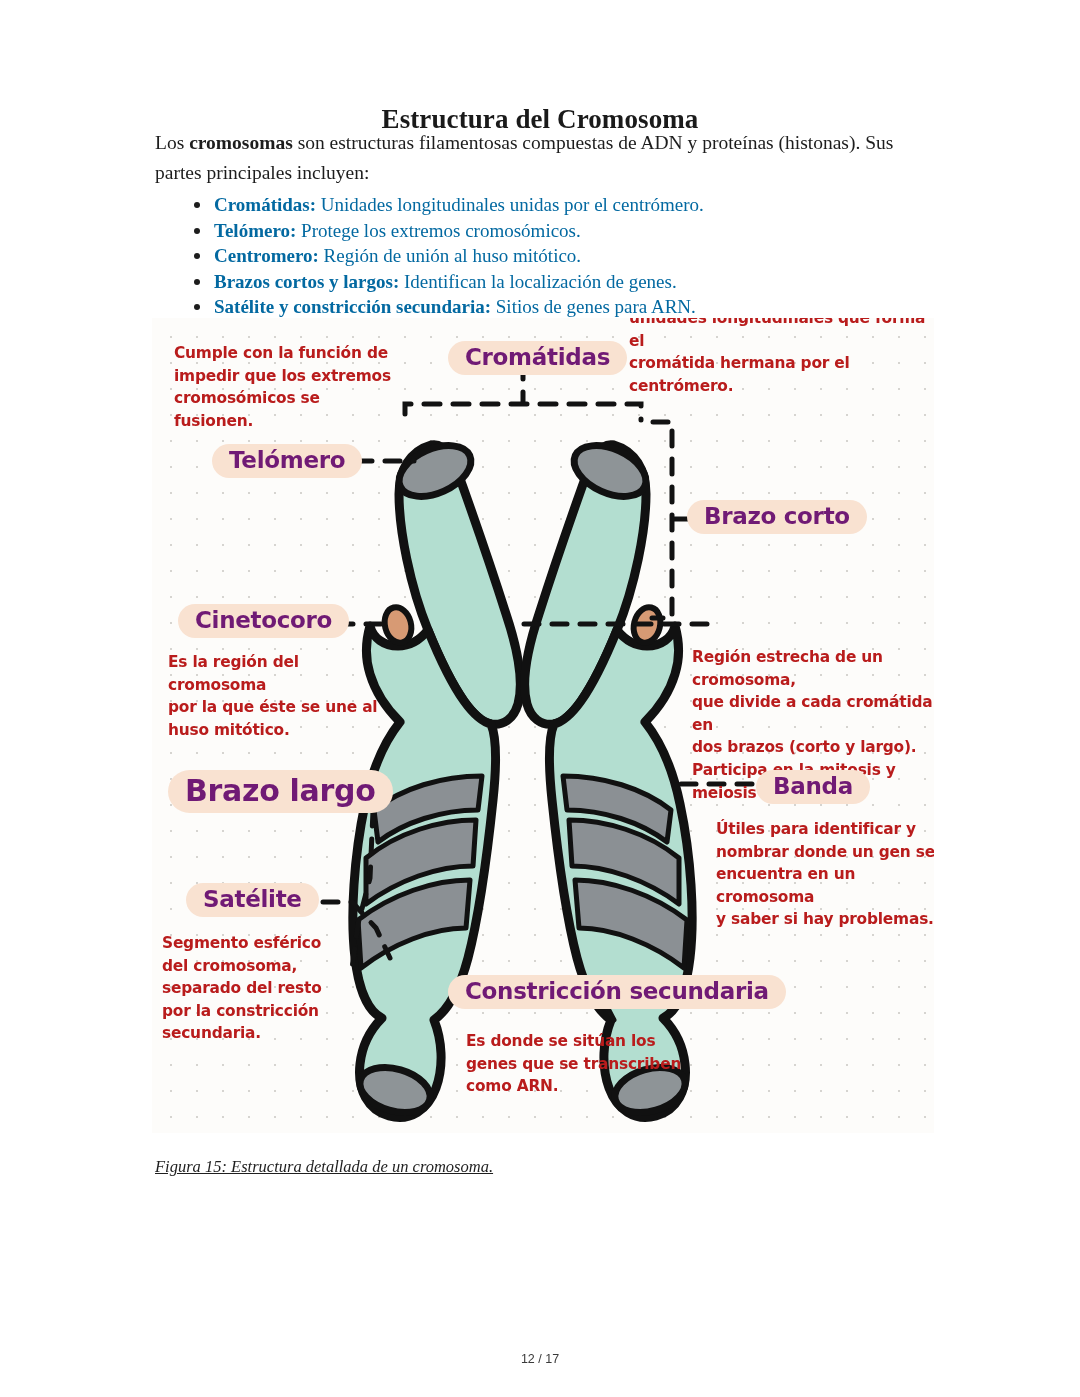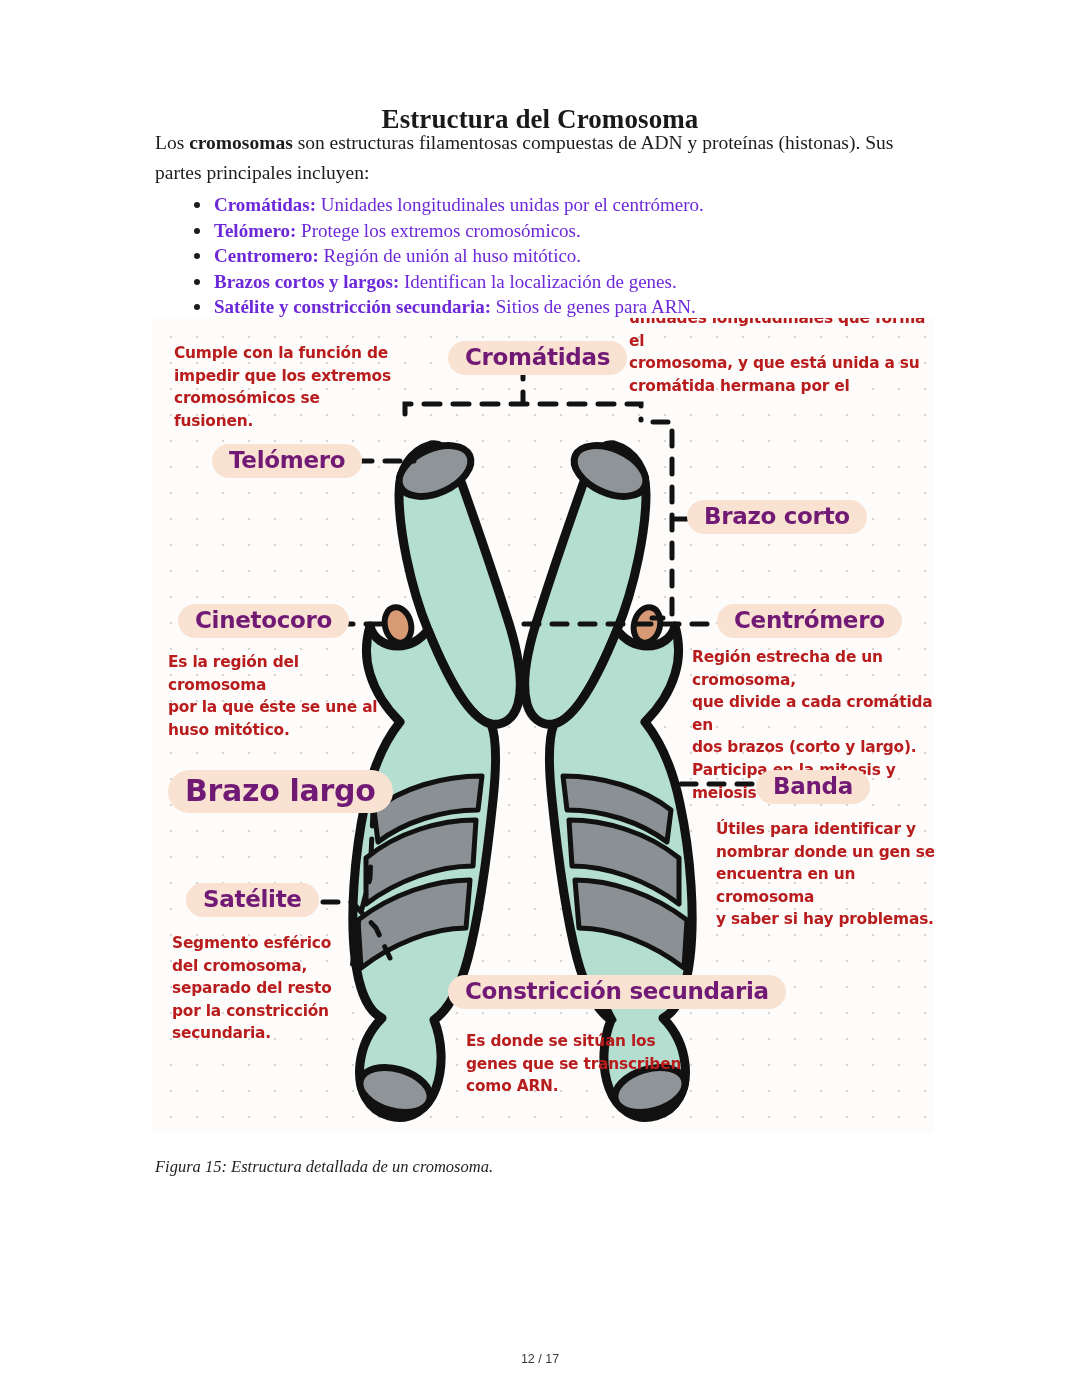--- a/index.html
+++ b/index.html
@@ -51,21 +51,21 @@
     top: 192px;
     width: 740px;
     margin: 0;
     padding: 0 0 0 28px;
     list-style: none;
     font-size: 19px;
     line-height: 25.6px;
   }
   .bullets li {
     position: relative;
-    color: #6d28d9;
+    color: #0369a1;
   }
   .bullets li .bullet-dot {
     position: absolute;
     left: -20px;
     top: 10px;
     width: 6px; height: 6px;
     border-radius: 50%;
     background: #1d1d1d;
   }
   .bullets li b { font-weight: bold; }
@@ -128,20 +128,21 @@
     top: -11px;
   }
 
   .fig-caption {
     position: absolute;
     left: 155px;
     top: 1157px;
     font-size: 16.5px;
     font-style: italic;
     color: #1f1f1f;
+    text-decoration: underline;
   }
 
   .page-footer {
     position: absolute;
     left: 0; right: 0;
     top: 1352px;
     text-align: center;
     font-size: 12.5px;
     color: #3a3a3a;
     font-family: "Liberation Sans", sans-serif;
@@ -303,32 +304,30 @@
       <div>Cumple con la función de</div>
       <div>impedir que los extremos</div>
       <div>cromosómicos se fusionen.</div>
     </div>
 
     <div class="pill" style="left:296px; top:23px; font-size:23px;">Cromátidas</div>
 
     <div class="clipped hand hand-note" style="left:477px; top:0px; width:305px; height:78px;">
       <div class="inner">
         <div>unidades longitudinales que forma el</div>
-        <div>cromosoma, y que está unida a su</div>
         <div>cromátida hermana por el centrómero.</div>
       </div>
     </div>
 
     <div class="pill" style="left:60px; top:126px; font-size:23px;">Telómero</div>
 
     <div class="pill" style="left:535px; top:182px; font-size:23px;">Brazo corto</div>
 
     <div class="pill" style="left:26px; top:286px; font-size:23px;text-align:right;">Cinetocoro</div>
 
-    <div class="pill" style="left:565px; top:286px; font-size:23px;">Centrómero</div>
 
     <div class="hand hand-note" style="left:16px; top:333px; width:230px;">
       <div>Es la región del cromosoma</div>
       <div>por la que éste se une al</div>
       <div>huso mitótico.</div>
     </div>
 
     <div class="hand hand-note" style="left:540px; top:328px; width:250px;">
       <div>Región estrecha de un cromosoma,</div>
       <div>que divide a cada cromátida en</div>
@@ -342,21 +341,21 @@
 
     <div class="hand hand-note" style="left:564px; top:500px; width:230px;">
       <div>Útiles para identificar y</div>
       <div>nombrar donde un gen se</div>
       <div>encuentra en un cromosoma</div>
       <div>y saber si hay problemas.</div>
     </div>
 
     <div class="pill" style="left:34px; top:565px; font-size:23px;">Satélite</div>
 
-    <div class="hand hand-note" style="left:20px; top:614px; width:175px;">
+    <div class="hand hand-note" style="left:10px; top:614px; width:175px;">
       <div>Segmento esférico</div>
       <div>del cromosoma,</div>
       <div>separado del resto</div>
       <div>por la constricción</div>
       <div>secundaria.</div>
     </div>
 
     <div class="pill" style="left:296px; top:657px; font-size:23px;">Constricción secundaria</div>
 
     <div class="hand hand-note" style="left:314px; top:712px; width:230px;">

